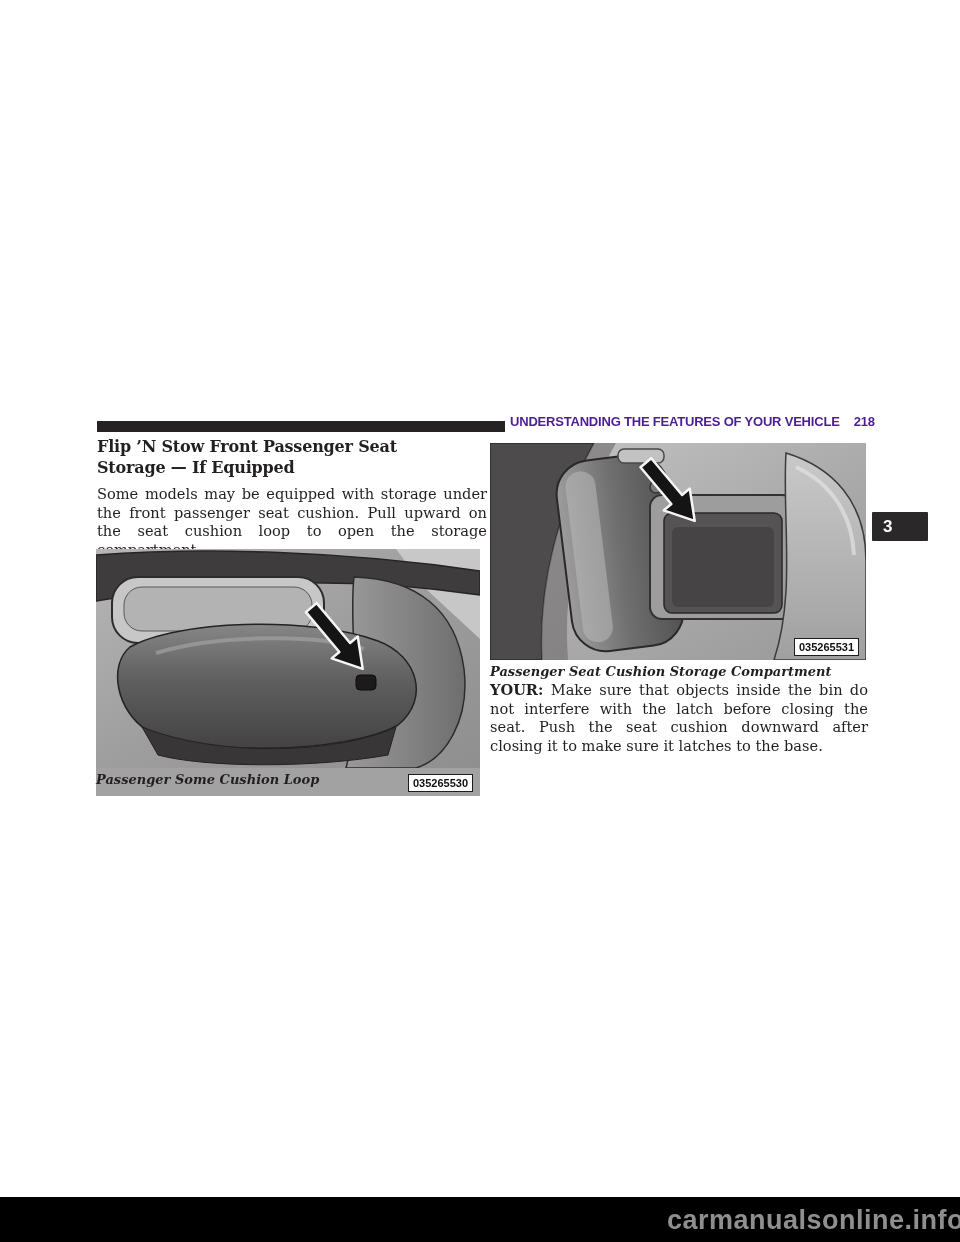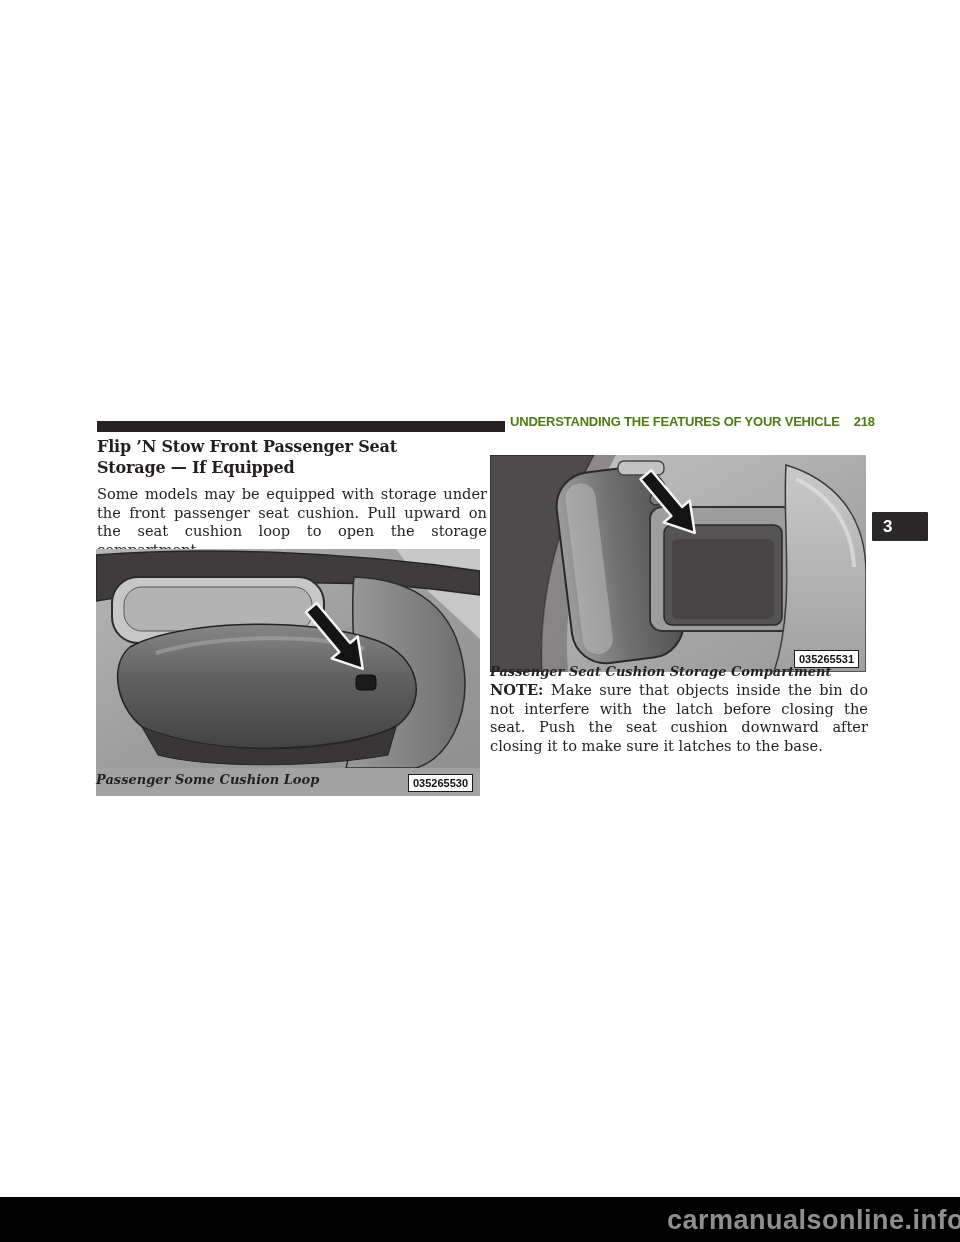--- a/index.html
+++ b/index.html
@@ -4,33 +4,33 @@
 <style>
   html,body{margin:0;padding:0;}
   body{width:960px;height:1242px;position:relative;background:#ffffff;overflow:hidden;
        font-family:"DejaVu Serif", serif;color:#231f20;}
   .abs{position:absolute;}
 
   
   .header-rule{left:97px;top:421px;width:408px;height:11px;background:#262223;}
   .running-header{top:414px;left:510px;width:346px;text-align:left;
       font-family:"Liberation Sans", sans-serif;font-weight:bold;font-size:13px;
-      letter-spacing:-0.2px;white-space:nowrap;color:#4d7c0f;}
+      letter-spacing:-0.2px;white-space:nowrap;color:#4c1d95;}
   .running-header .pagenum{margin-left:14px;}
 
   
   .section-heading{left:97px;top:436px;width:372px;margin:0;
       font-family:"DejaVu Serif", serif;font-weight:bold;font-size:16px;
       line-height:21px;letter-spacing:-0.2px;}
   .intro-paragraph{left:97px;top:485px;width:390px;margin:0;
       font-size:14.6px;line-height:18.5px;text-align:justify;}
 
   .figure{background:#a2a2a2;overflow:hidden;}
   .fig-left{left:96px;top:549px;width:384px;height:247px;}
-  .fig-right{left:490px;top:443px;width:376px;height:217px;margin-top:12px;}
+  .fig-right{left:490px;top:443px;width:376px;height:217px;}
   .fig-id{position:absolute;right:7px;bottom:4px;background:#ffffff;
       border:1.5px solid #1d1d1d;padding:1px 4px 0 4px;
       font-family:"Liberation Sans", sans-serif;font-weight:bold;font-size:11px;
       color:#111;line-height:15px;}
 
   .caption{font-weight:bold;font-style:italic;font-size:13px;text-align:left;}
   .cap-left{left:96px;top:772px;width:384px;}
   .cap-right{left:490px;top:664px;width:376px;}
 
   .note-paragraph{left:490px;top:681px;width:378px;margin:0;
@@ -146,21 +146,21 @@
 
     <g transform="translate(188,58) rotate(-40)">
       <path d="M-7,-2 L-7,-50 L7,-50 L7,-2 L17,-2 L0,26 L-17,-2 Z" fill="#141414" stroke="#f5f5f5" stroke-width="2.5" stroke-linejoin="round"></path>
     </g>
   </svg>
   <div class="fig-id">035265531</div>
 </div>
 
 <div class="abs caption cap-right">Passenger Seat Cushion Storage Compartment</div>
 
-<p class="abs note-paragraph"><b>NOTE:</b> <span>Make sure that objects inside the bin do not interfere with the latch before closing the seat. Push the seat cushion downward after closing it to make sure it latches to the base.</span></p>
+<p class="abs note-paragraph"><b>YOUR:</b> <span>Make sure that objects inside the bin do not interfere with the latch before closing the seat. Push the seat cushion downward after closing it to make sure it latches to the base.</span></p>
 
 <div class="abs chapter-tab">
   <span>3</span>
 </div>
 
 <div class="abs footer-bar">
   <span class="watermark">carmanualsonline.info</span>
 </div>
 
 </body></html>

